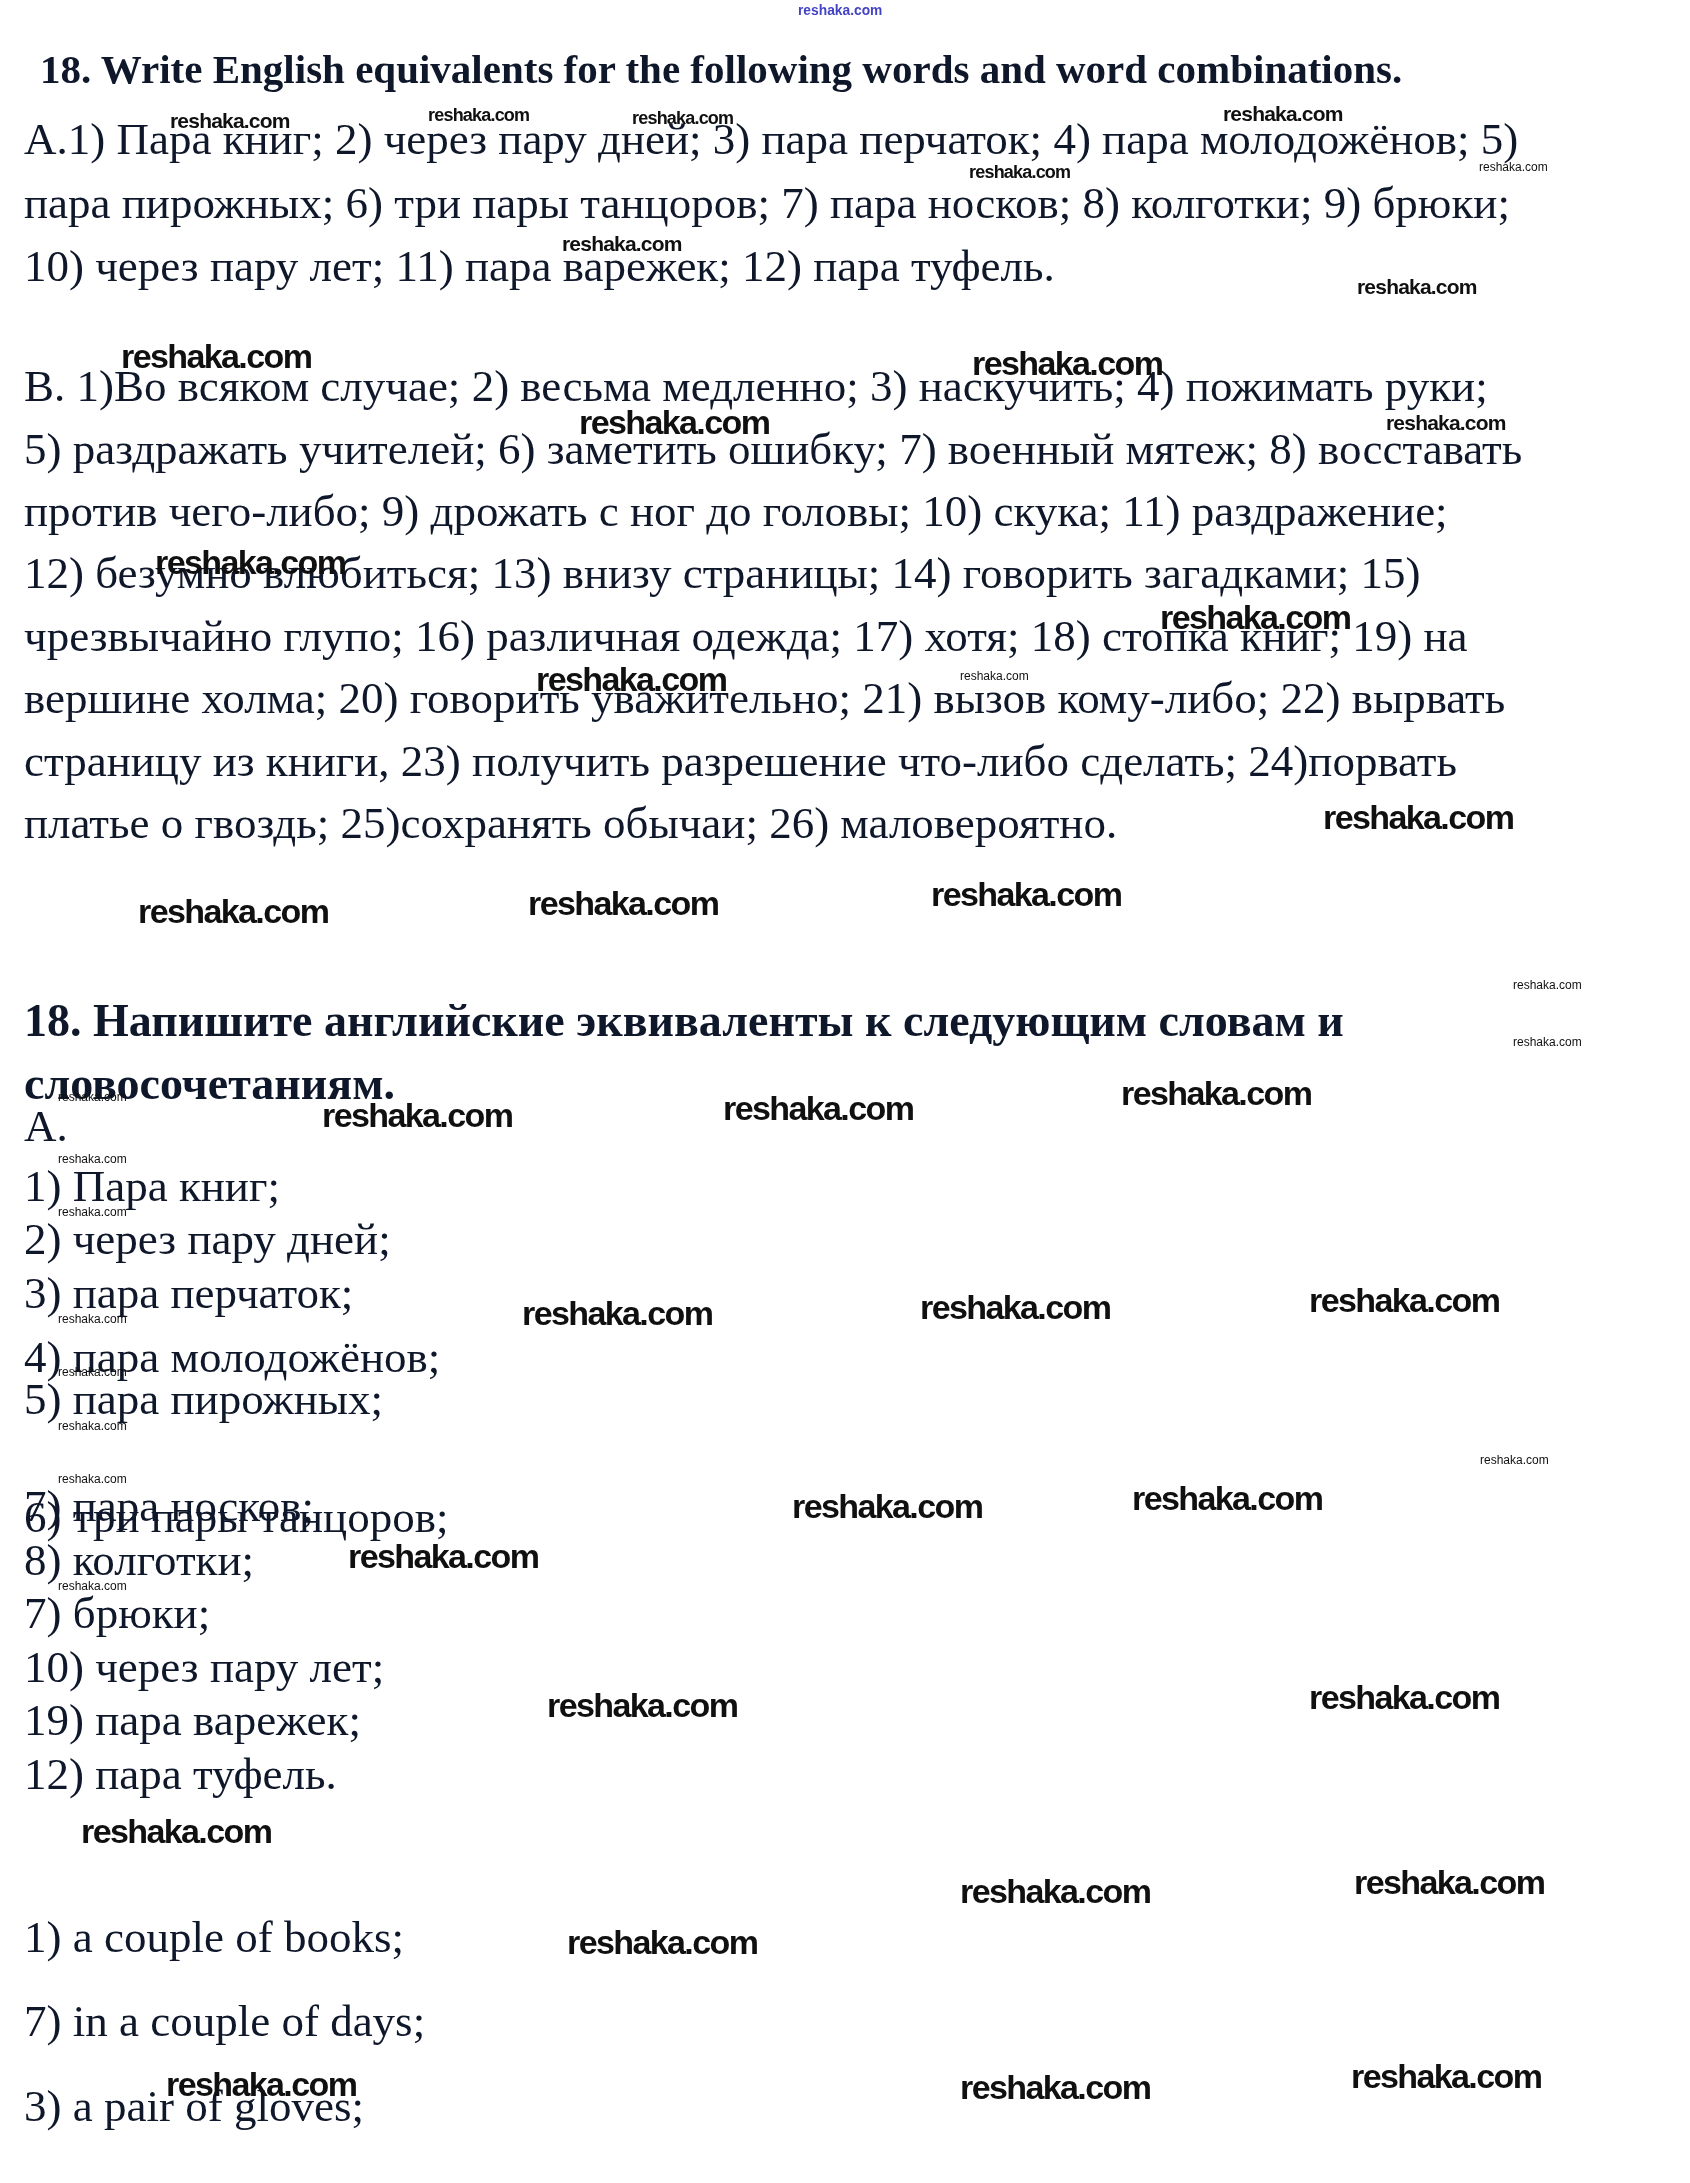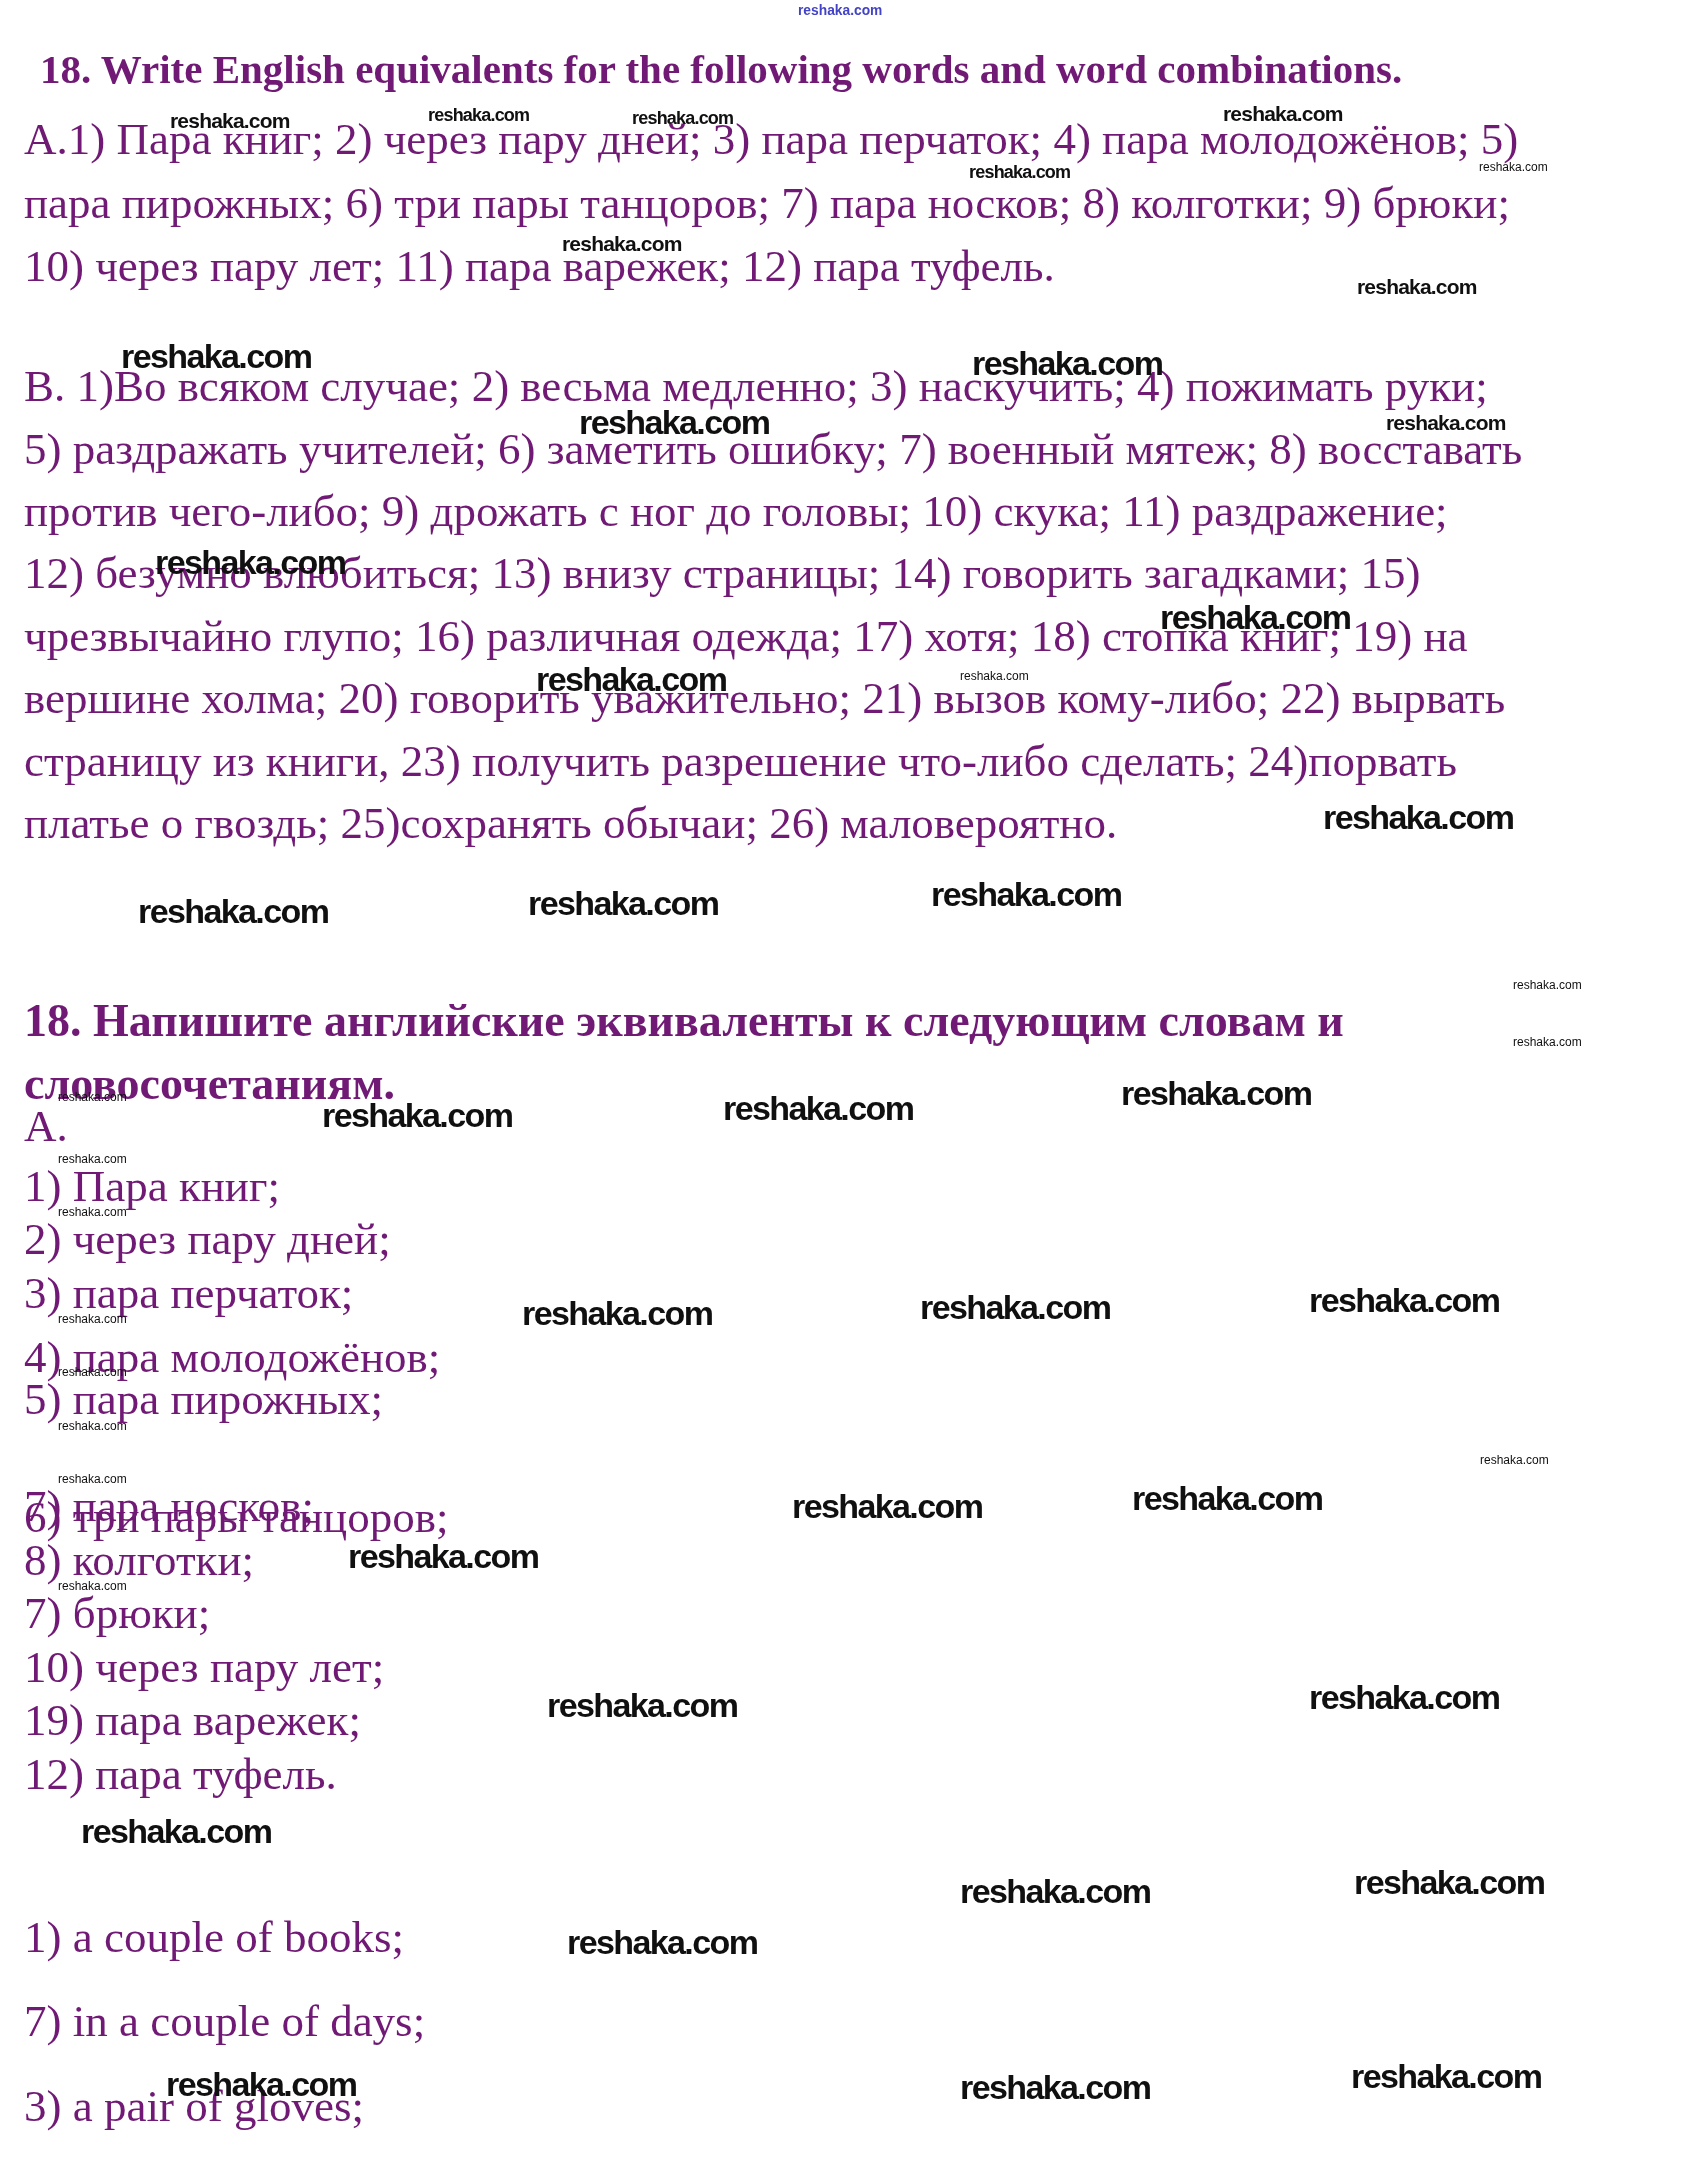--- a/index.html
+++ b/index.html
@@ -2,21 +2,21 @@
 <html style="font-size:13px"><head>
 <meta charset="utf-8">
 <style>
   html,body{margin:0;padding:0;}
   body{
     width:1691px;height:2183px;position:relative;background:#ffffff;overflow:hidden;
     font-family:"Liberation Serif", serif;
   }
   .t-line{
     position:absolute;left:24px;white-space:nowrap;
-    font-family:"Liberation Serif", serif;font-size:45px;color:#701a75;
+    font-family:"Liberation Serif", serif;font-size:45px;color:#0f172a;
   }
   .t-title-en{left:40px;font-weight:bold;font-size:41px;}
   .t-title-ru{font-weight:bold;font-size:46px;}
   .wm{
     position:absolute;white-space:nowrap;color:#101010;
     font-family:"Liberation Sans", sans-serif;font-weight:600;letter-spacing:-0.8px;
   }
   .wm-42{font-size:34px;letter-spacing:-1.6px;}
   .wm-26{font-size:21px;}
   .wm-22{font-size:18px;}

